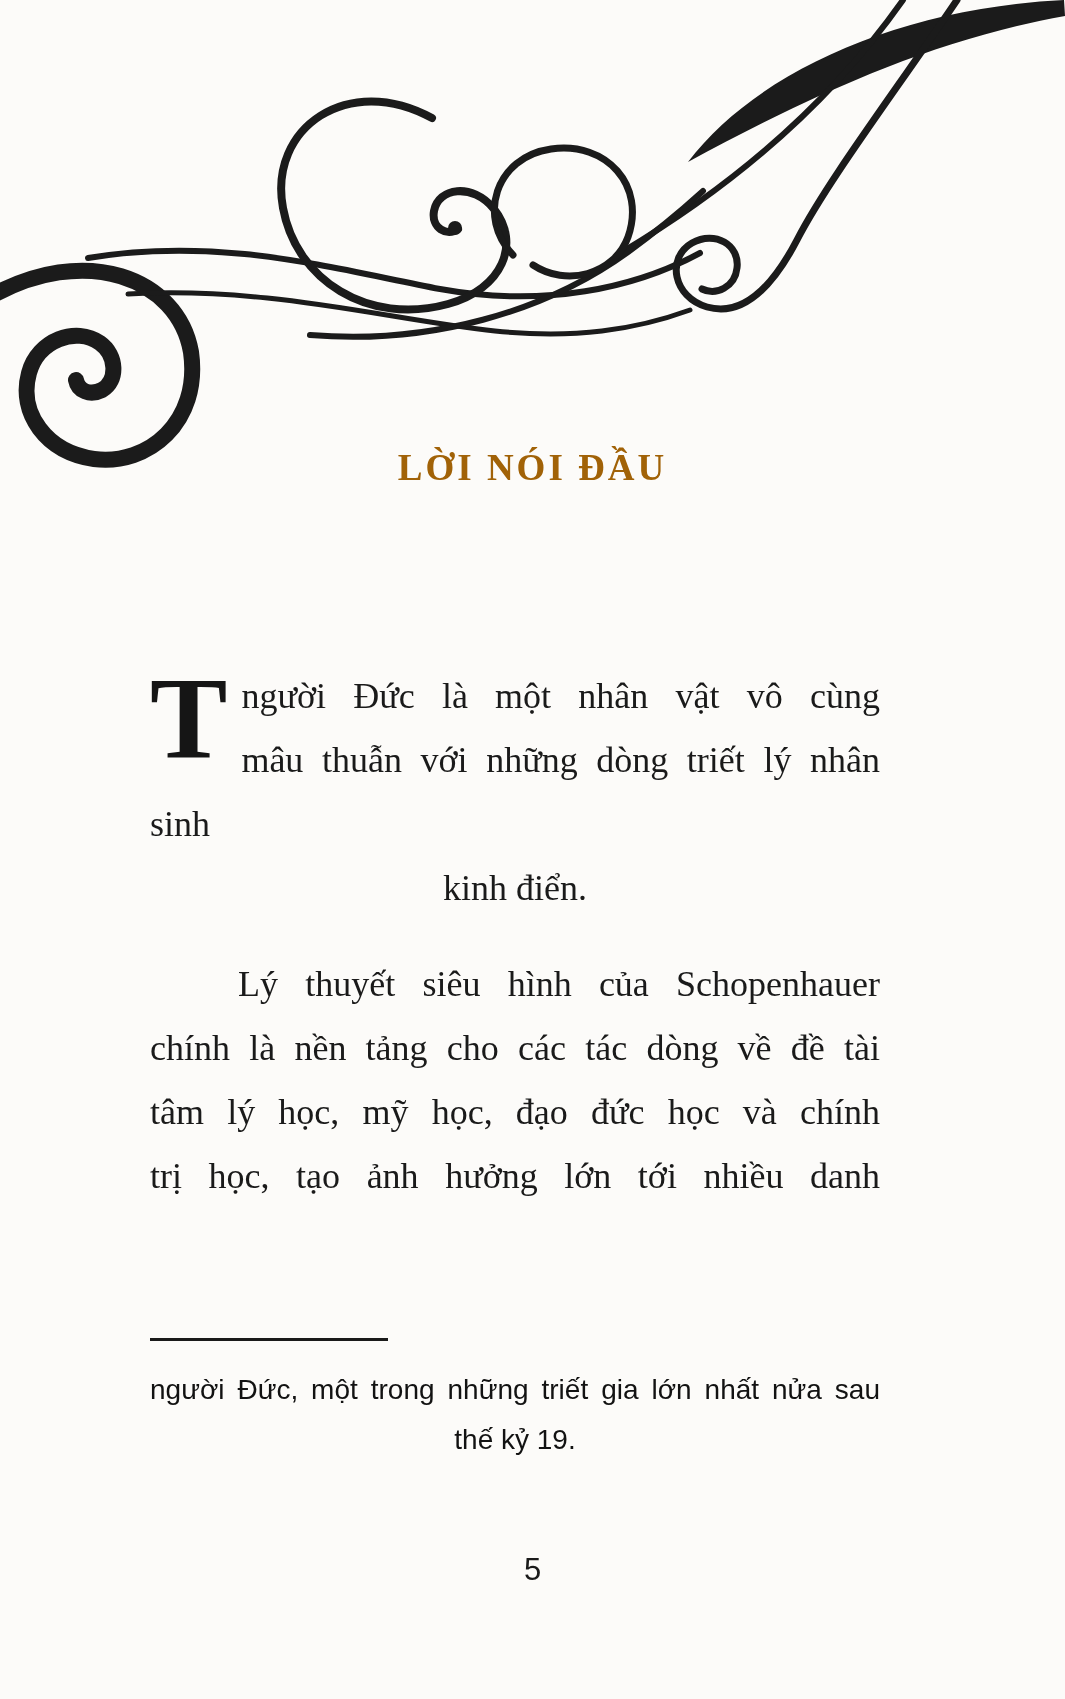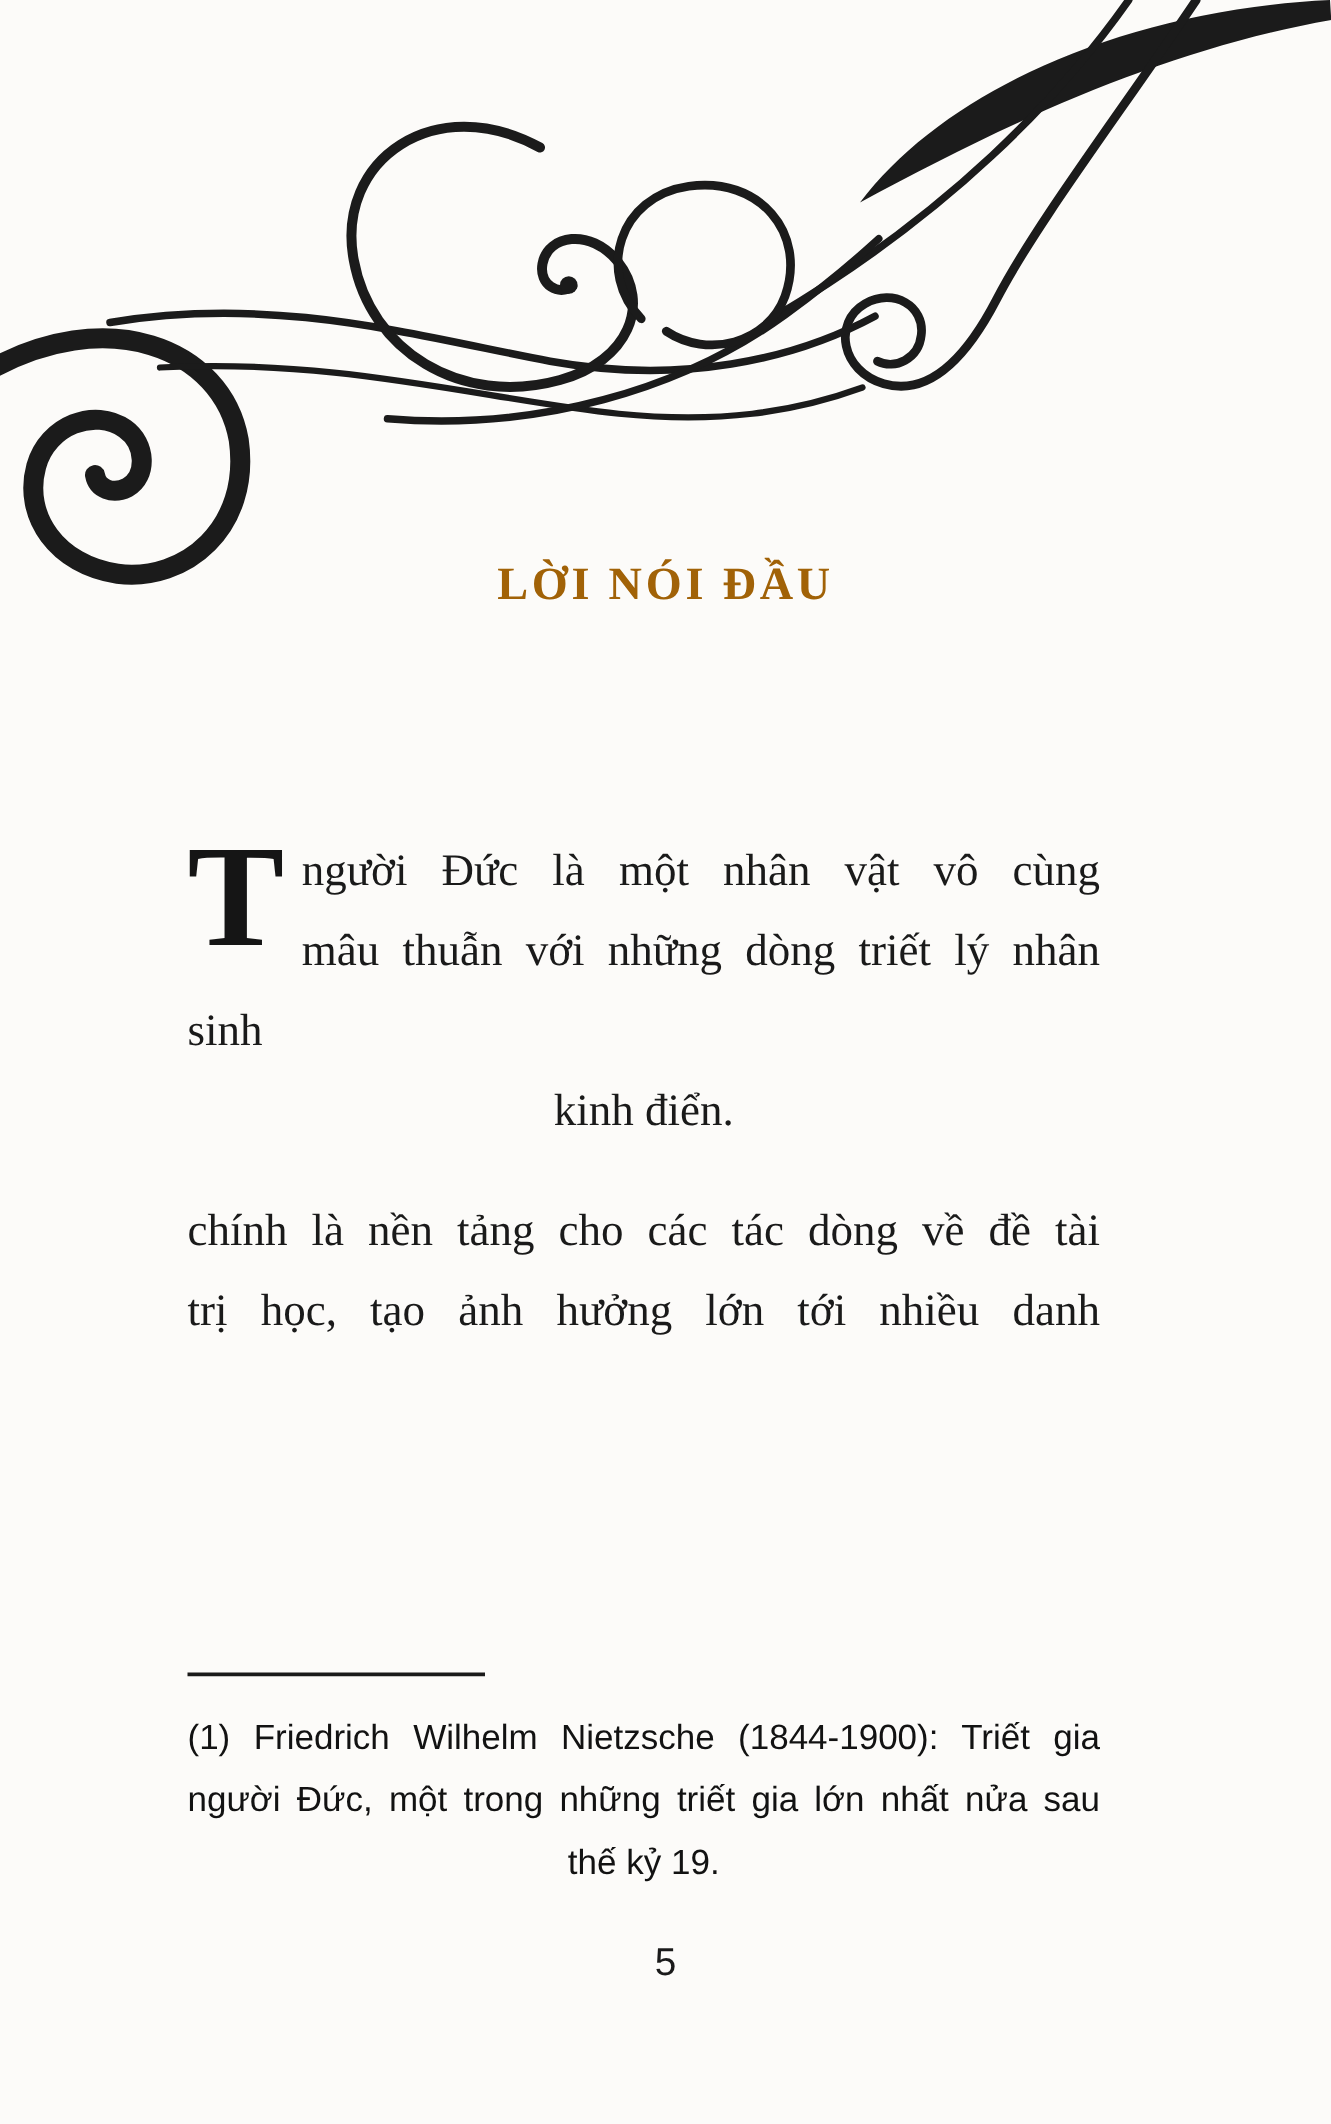--- a/index.html
+++ b/index.html
@@ -99,27 +99,28 @@
   <h1 class="heading">LỜI NÓI ĐẦU</h1>
 
   <div class="body-text">
     <div class="para1">
       <span class="dropcap">T</span>
       <div class="line">người Đức là một nhân vật vô cùng</div>
       <div class="line">mâu thuẫn với những dòng triết lý nhân sinh</div>
       <div class="line plain">kinh điển.</div>
     </div>
     <div class="para2">
+      <div class="line indent-first">Lý thuyết siêu hình của Schopenhauer</div>
       <div class="line">chính là nền tảng cho các tác dòng về đề tài</div>
+      <div class="line">tâm lý học, mỹ học, đạo đức học và chính</div>
       <div class="line">trị học, tạo ảnh hưởng lớn tới nhiều danh</div>
     </div>
   </div>
 
   <div class="footnote">
     <div class="footnote-rule"></div>
-    <div class="fn-line">(1) Friedrich Wilhelm Nietzsche (1844-1900): Triết gia</div>
     <div class="fn-line">người Đức, một trong những triết gia lớn nhất nửa sau</div>
     <div class="fn-line plain">thế kỷ 19.</div>
   </div>
 
   <div class="page-number">5</div>
 
 </div>
 
 </body></html>

